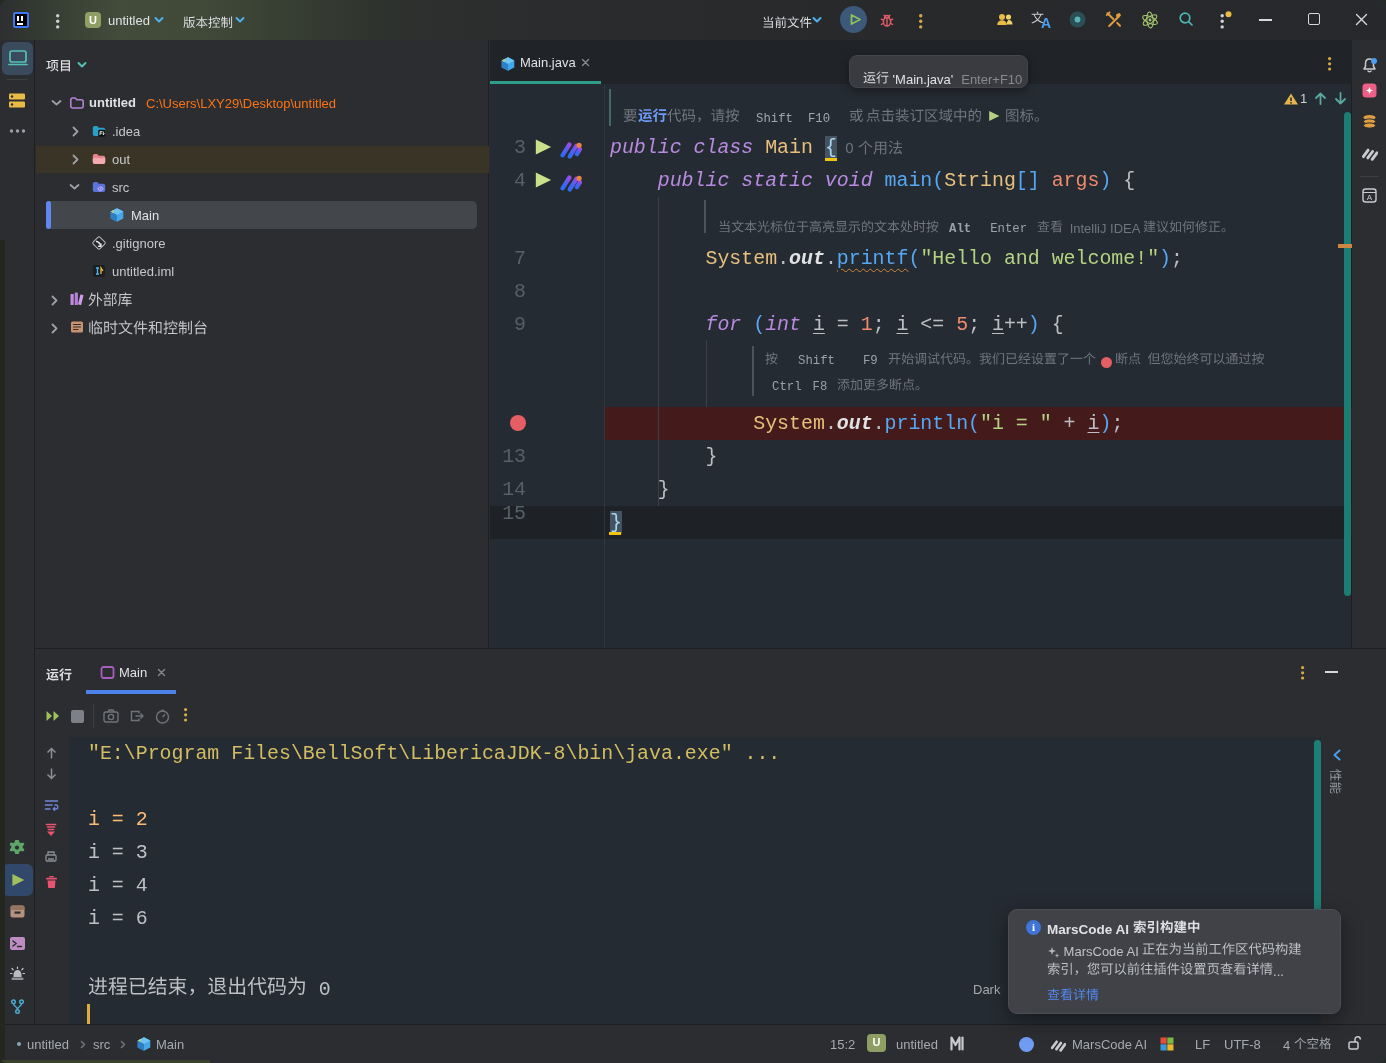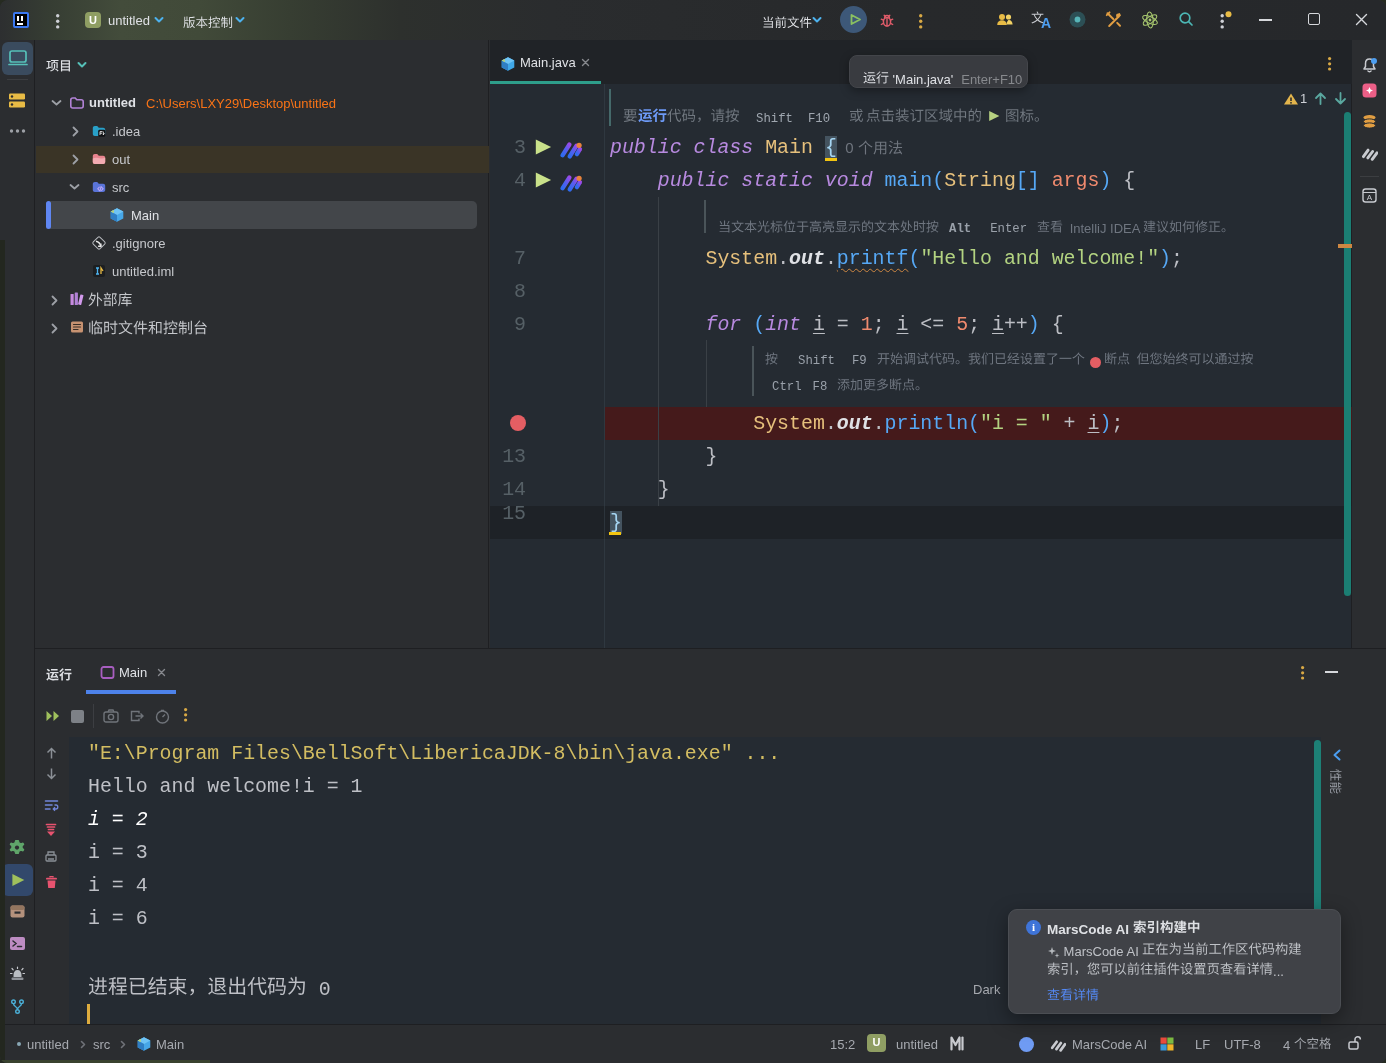--- a/index.html
+++ b/index.html
@@ -497,21 +497,21 @@
           <path id="cg36" d="M340 743V671H814V24C814 4 808 -2 787 -2C765 -4 691 -4 611 -1C623 -24 635 -57 638 -79C736 -79 803 -77 839 -66C876 -53 889 -30 889 23V671H963V743ZM440 463H613V250H440ZM369 530V114H440V184H683V530ZM267 839C215 690 129 540 37 444C51 427 73 387 80 370C112 405 143 446 173 490V-79H247V614C282 680 312 749 337 818Z" transform="translate(3000.0,0)"></path>
           <path id="cg37" d="M698 386C644 334 543 287 454 260C468 248 486 230 496 215C591 247 694 299 755 362ZM794 287C726 216 594 159 467 130C482 116 497 95 506 80C641 117 774 179 850 263ZM887 179C798 76 614 12 413 -17C428 -33 444 -59 452 -77C664 -40 852 32 952 151ZM306 561V78H370V561ZM553 668H832C798 613 749 566 692 528C630 570 584 619 553 668ZM565 841C523 733 451 629 370 562C387 552 415 530 428 518C458 546 488 579 517 616C545 574 584 532 633 494C554 452 462 424 371 407C384 393 400 366 407 350C507 371 605 404 690 454C756 412 836 378 930 356C939 373 958 402 972 416C887 432 813 459 750 492C827 548 890 620 928 712L885 734L871 731H590C607 761 621 792 634 823ZM235 834C187 679 107 526 20 426C33 407 53 367 59 349C92 388 123 432 153 481V-80H224V614C255 678 282 747 304 815Z" transform="translate(4000.0,0)"></path>
           <path id="cg38" d="M188 510V38H52V-35H950V38H565V353H878V426H565V693H917V767H90V693H486V38H265V510Z" transform="translate(5000.0,0)"></path>
           <path id="cg39" d="M194 244C111 244 42 176 42 92C42 7 111 -61 194 -61C279 -61 347 7 347 92C347 176 279 244 194 244ZM194 -10C139 -10 93 35 93 92C93 147 139 193 194 193C251 193 296 147 296 92C296 35 251 -10 194 -10Z" transform="translate(6000.0,0)"></path>
         </g>
       </svg></div>
     <div class="abs row" style="left:765px;top:346px;height:22px;"><svg class="cjk" style="vertical-align:-4.8px;" width="13.0" height="16.2" viewBox="0 0 13.0 16.2">
         <g fill="#6f7680" transform="translate(0,11.4) scale(0.0130,-0.0130)">
           <use href="#cg30" x="-16000.0"></use>
         </g>
-      </svg><span class="mono" style="font-size:12.3px;color:#9aa1aa;margin-left:20px;">Shift</span><span class="mono" style="font-size:12.3px;color:#9aa1aa;margin-left:17px;">F9</span><span style="display:inline-block;margin-left:10px;"><svg class="cjk" style="vertical-align:-4.8px;" width="208.0" height="16.2" viewBox="0 0 208.0 16.2">
+      </svg><span class="mono" style="font-size:12.3px;color:#9aa1aa;margin-left:20px;">Shift</span><span class="mono" style="font-size:12.3px;color:#9aa1aa;margin-left:28px;">F9</span><span style="display:inline-block;margin-left:10px;"><svg class="cjk" style="vertical-align:-4.8px;" width="208.0" height="16.2" viewBox="0 0 208.0 16.2">
           <g fill="#6f7680" transform="translate(0,11.4) scale(0.0130,-0.0130)">
             <path id="cg40" d="M649 703V418H369V461V703ZM52 418V346H288C274 209 223 75 54 -28C74 -41 101 -66 114 -84C299 33 351 189 365 346H649V-81H726V346H949V418H726V703H918V775H89V703H293V461L292 418Z" transform="translate(0.0,0)"></path>
             <path id="cg41" d="M462 327V-80H531V-36H833V-78H905V327ZM531 31V259H833V31ZM429 407C458 419 501 423 873 452C886 426 897 402 905 381L969 414C938 491 868 608 800 695L740 666C774 622 808 569 838 517L519 497C585 587 651 703 705 819L627 841C577 714 495 580 468 544C443 508 423 484 404 480C413 460 425 423 429 407ZM202 565H316C304 437 281 329 247 241C213 268 178 295 144 319C163 390 184 477 202 565ZM65 292C115 258 168 216 217 174C171 84 112 20 40 -19C56 -33 76 -60 86 -78C162 -31 223 34 271 124C309 87 342 52 364 21L410 82C385 115 347 154 303 193C349 305 377 448 389 630L345 637L333 635H216C229 703 240 770 248 831L178 836C171 774 161 705 148 635H43V565H134C113 462 88 363 65 292Z" transform="translate(1000.0,0)"></path>
             <path id="cg42" d="M105 772C159 726 226 659 256 615L309 668C277 710 209 774 154 818ZM43 526V454H184V107C184 54 148 15 128 -1C142 -12 166 -37 175 -52C188 -35 212 -15 345 91C331 44 311 0 283 -39C298 -47 327 -68 338 -79C436 57 450 268 450 422V728H856V11C856 -4 851 -9 836 -9C822 -10 775 -10 723 -8C733 -27 744 -58 747 -77C818 -77 861 -76 888 -65C915 -52 924 -30 924 10V795H383V422C383 327 380 216 352 113C344 128 335 149 330 164L257 108V526ZM620 698V614H512V556H620V454H490V397H818V454H681V556H793V614H681V698ZM512 315V35H570V81H781V315ZM570 259H723V138H570Z" transform="translate(2000.0,0)"></path>
             <path id="cg43" d="M120 775C171 731 235 667 265 626L317 678C287 718 222 778 170 821ZM777 796C819 752 865 691 885 651L940 688C918 727 871 785 829 828ZM50 526V454H189V94C189 51 159 22 141 11C154 -4 172 -36 179 -54C194 -36 221 -18 392 97C385 112 376 141 371 161L260 89V526ZM671 835 677 632H346V560H680C698 183 745 -74 869 -77C907 -77 947 -35 967 134C953 140 921 160 907 175C901 77 889 21 871 21C809 24 770 251 754 560H959V632H751C749 697 747 765 747 835ZM360 61 381 -10C465 15 574 47 679 78L669 145L552 112V344H646V414H378V344H483V93Z" transform="translate(3000.0,0)"></path>
             <path id="cg44" d="M715 783C774 733 844 663 877 618L935 658C901 703 829 771 769 819ZM548 826C552 720 559 620 568 528L324 497L335 426L576 456C614 142 694 -67 860 -79C913 -82 953 -30 975 143C960 150 927 168 912 183C902 67 886 8 857 9C750 20 684 200 650 466L955 504L944 575L642 537C632 626 626 724 623 826ZM313 830C247 671 136 518 21 420C34 403 57 365 65 348C111 389 156 439 199 494V-78H276V604C317 668 354 737 384 807Z" transform="translate(4000.0,0)"></path>
             <path id="cg45" d="M410 205V137H792V205ZM491 650C484 551 471 417 458 337H478L863 336C844 117 822 28 796 2C786 -8 776 -10 758 -9C740 -9 695 -9 647 -4C659 -23 666 -52 668 -73C716 -76 762 -76 788 -74C818 -72 837 -65 856 -43C892 -7 915 98 938 368C939 379 940 401 940 401H816C832 525 848 675 856 779L803 785L791 781H443V712H778C770 624 757 502 745 401H537C546 475 556 569 561 645ZM51 787V718H173C145 565 100 423 29 328C41 308 58 266 63 247C82 272 100 299 116 329V-34H181V46H365V479H182C208 554 229 635 245 718H394V787ZM181 411H299V113H181Z" transform="translate(5000.0,0)"></path>
             <use href="#cg39" x="0.0"></use>
             <path id="cg46" d="M704 774C762 723 830 650 861 602L922 646C889 693 819 764 761 814ZM832 427C798 363 753 300 700 243C683 310 669 388 659 473H946V544H651C643 634 639 731 639 832H560C561 733 566 636 574 544H345V720C406 733 464 748 513 765L460 828C364 792 202 758 62 737C71 719 81 692 85 674C144 682 208 692 270 704V544H56V473H270V296L41 251L63 175L270 222V17C270 0 264 -5 247 -6C229 -7 170 -7 106 -5C117 -26 130 -60 133 -81C216 -81 270 -79 301 -67C334 -55 345 -32 345 17V240L530 283L524 350L345 312V473H581C594 364 613 264 637 180C565 114 484 58 399 17C418 1 440 -24 451 -42C526 -3 598 47 663 105C708 -12 770 -83 849 -83C924 -83 952 -34 965 132C945 139 918 156 902 173C896 44 884 -7 856 -7C806 -7 760 57 724 163C793 234 853 314 898 399Z" transform="translate(7000.0,0)"></path>
             <path id="cg47" d="M381 808C424 746 475 662 497 611L559 647C536 698 483 780 439 839ZM338 638V-80H411V638ZM575 803V735H847V16C847 -1 842 -6 826 -7C809 -8 753 -8 696 -6C706 -26 717 -58 720 -77C799 -77 851 -76 881 -65C911 -52 922 -30 922 15V803ZM225 834C183 681 115 527 36 425C49 407 70 367 76 349C100 381 124 417 146 456V-79H217V599C247 668 274 742 295 815Z" transform="translate(8000.0,0)"></path>
@@ -736,22 +736,21 @@
     </div>
 <div class="abs" style="left:45px;top:875px;">
       <svg style="" width="13" height="14" viewBox="0 0 13 14" fill="none">
         <rect x="1" y="2.8" width="11" height="1.8" rx="0.9" fill="#e8536f"></rect>
         <path d="M5 2.6 V1.6 H8 V2.6" stroke="#e8536f" stroke-width="1.3" fill="none"></path>
         <path d="M2.5 5.5 H10.5 L9.8 13 H3.2 Z" fill="#e8536f"></path>
       </svg>
     </div>
 
 <div class="abs mono" style="left:88px;top:737px;height:33px;line-height:33px;font-size:19.9px;color:#bec0c6;white-space:pre;"><span style="color:#d3bd62;">"E:\Program Files\BellSoft\LibericaJDK-8\bin\java.exe" ...</span></div>
-<div class="abs mono" style="left:88px;top:770px;height:33px;line-height:33px;font-size:19.9px;color:#bec0c6;white-space:pre;">Hello and welcome!i = 1</div>
-<div class="abs mono" style="left:88px;top:803px;height:33px;line-height:33px;font-size:19.9px;color:#ffffff;white-space:pre;font-style:italic;">i = 2</div>
+<div class="abs mono" style="left:88px;top:803px;height:33px;line-height:33px;font-size:19.9px;color:#fdba74;white-space:pre;">i = 2</div>
 <div class="abs mono" style="left:88px;top:836px;height:33px;line-height:33px;font-size:19.9px;color:#bec0c6;white-space:pre;">i = 3</div>
 <div class="abs mono" style="left:88px;top:869px;height:33px;line-height:33px;font-size:19.9px;color:#bec0c6;white-space:pre;">i = 4</div>
 <div class="abs mono" style="left:88px;top:902px;height:33px;line-height:33px;font-size:19.9px;color:#bec0c6;white-space:pre;">i = 6</div>
 <div class="abs row" style="left:88px;top:968px;height:33px;"><svg class="cjk" style="vertical-align:-7.4px;" width="218.9" height="24.9" viewBox="0 0 218.9 24.9">
         <g fill="#bec0c6" transform="translate(0,17.5) scale(0.0199,-0.0199)">
           <path id="cg80" d="M81 778C136 728 203 655 234 609L292 657C259 701 190 770 135 819ZM720 819V658H555V819H481V658H339V586H481V469L479 407H333V335H471C456 259 423 185 348 128C364 117 392 89 402 74C491 142 530 239 545 335H720V80H795V335H944V407H795V586H924V658H795V819ZM555 586H720V407H553L555 468ZM262 478H50V408H188V121C143 104 91 60 38 2L88 -66C140 2 189 61 223 61C245 61 277 28 319 2C388 -42 472 -53 596 -53C691 -53 871 -47 942 -43C943 -21 955 15 964 35C867 24 716 16 598 16C485 16 401 23 335 64C302 85 281 104 262 115Z" transform="translate(0.0,0)"></path>
           <path id="cg81" d="M532 733H834V549H532ZM462 798V484H907V798ZM448 209V144H644V13H381V-53H963V13H718V144H919V209H718V330H941V396H425V330H644V209ZM361 826C287 792 155 763 43 744C52 728 62 703 65 687C112 693 162 702 212 712V558H49V488H202C162 373 93 243 28 172C41 154 59 124 67 103C118 165 171 264 212 365V-78H286V353C320 311 360 257 377 229L422 288C402 311 315 401 286 426V488H411V558H286V729C333 740 377 753 413 768Z" transform="translate(1000.0,0)"></path>
           <use href="#cg48" x="-7000.0"></use>
           <path id="cg82" d="M35 53 48 -24C147 -2 280 26 406 55L400 124C266 97 128 68 35 53ZM56 427C71 434 96 439 223 454C178 391 136 341 117 322C84 286 61 262 38 257C47 237 59 200 63 184C87 197 123 205 402 256C400 272 397 302 398 322L175 286C256 373 335 479 403 587L334 629C315 593 293 557 270 522L137 511C196 594 254 700 299 802L222 834C182 717 110 593 87 561C66 529 48 506 30 502C39 481 52 443 56 427ZM639 841V706H408V634H639V478H433V406H926V478H716V634H943V706H716V841ZM459 304V-79H532V-36H826V-75H901V304ZM532 32V236H826V32Z" transform="translate(3000.0,0)"></path>
           <path id="cg83" d="M145 554V266H420C327 160 178 64 40 16C57 1 80 -28 92 -46C222 5 361 100 460 209V-80H537V214C636 102 778 5 912 -48C924 -28 948 2 966 17C825 64 673 160 580 266H859V554H537V663H927V734H537V839H460V734H76V663H460V554ZM217 487H460V333H217ZM537 487H782V333H537Z" transform="translate(4000.0,0)"></path>

